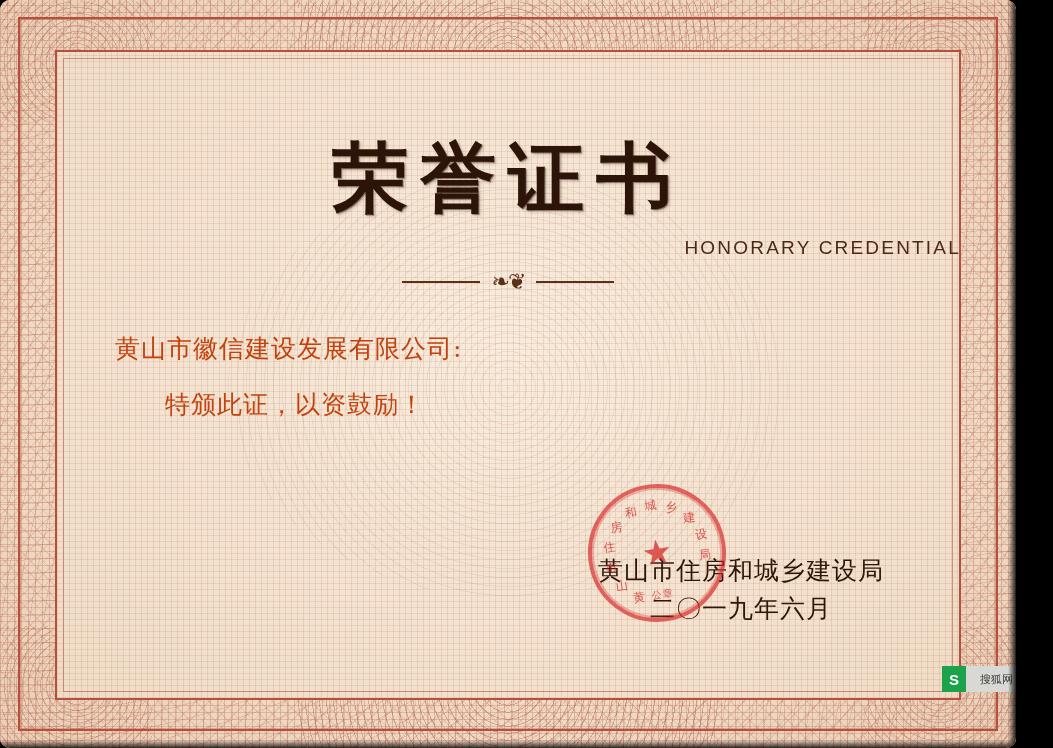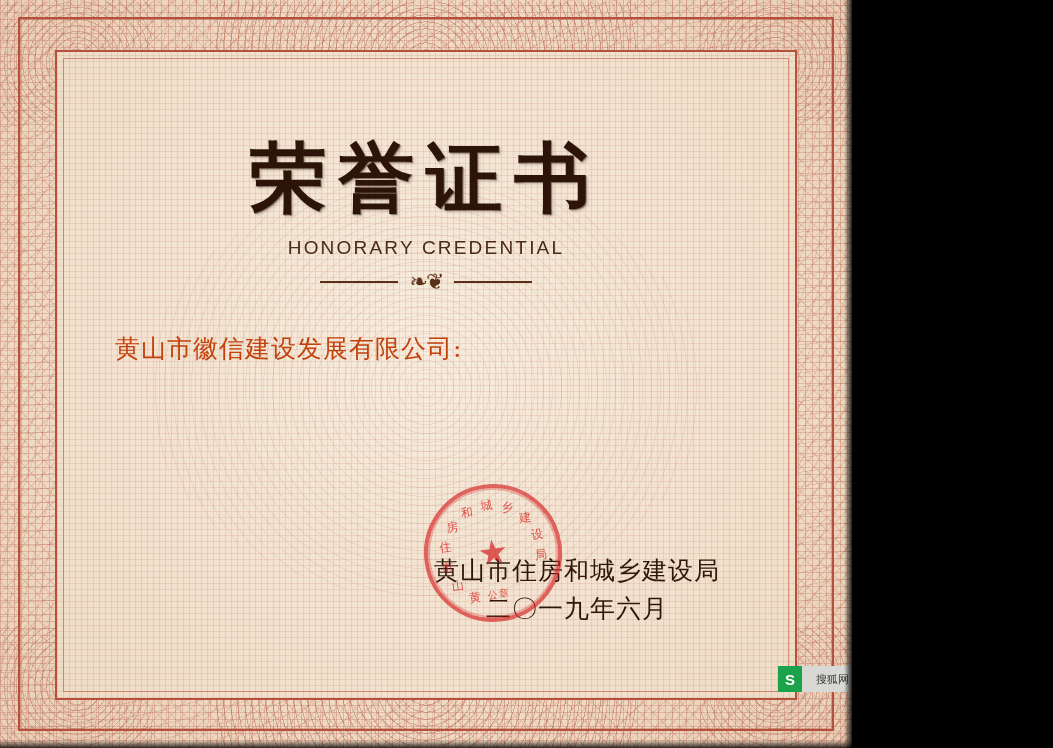--- a/index.html
+++ b/index.html
@@ -9,24 +9,25 @@
   }
   body {
     width: 1053px;
     height: 748px;
     overflow: hidden;
     font-family: "Liberation Serif", serif;
   }
 
   #certificate-root {
     position: relative;
-    width: 852px;
+    width: 1016px;
     height: 748px;
     background: #f3e2cf;
     overflow: hidden;
+    border-radius: 10px;
   }
 
   
   .border-band {
     position: absolute;
     inset: 0;
     background:
       repeating-linear-gradient(90deg,
         rgba(186,104,86,0.33) 0px,
         rgba(186,104,86,0.33) 1px,
@@ -160,21 +161,21 @@
     text-align: center;
     font-family: "DejaVu Serif", "Liberation Serif", serif;
     font-weight: 700;
     font-size: 76px;
     letter-spacing: 12px;
     color: #2c1508;
     text-shadow: 1px 1px 0 rgba(0,0,0,0.35), 2px 2px 3px rgba(80,40,20,0.25);
   }
   .title-en {
     margin: 6px 0 0 0;
-    text-align: center;
+    text-align: right;
     font-family: "Liberation Sans", sans-serif;
     font-size: 19px;
     letter-spacing: 2.2px;
     color: #4a2a16;
   }
 
   .divider {
     display: flex;
     align-items: center;
     justify-content: center;
@@ -349,20 +350,21 @@
     <div class="title-en">HONORARY CREDENTIAL</div>
 
     <div class="divider">
       <span class="bar"></span>
       <span class="flourish">❧❦</span>
       <span class="bar"></span>
     </div>
 
     <div class="body-text">
       <div class="addressee">黄山市徽信建设发展有限公司:</div>
+      <div class="para-short">特颁此证，以资鼓励！</div>
     </div>
 
     <div class="signature-block">
       <div>黄山市住房和城乡建设局</div>
       <div>二〇一九年六月</div>
     </div>
 
     <div class="seal">
       <div class="star">★</div>
       <div class="seal-text">

